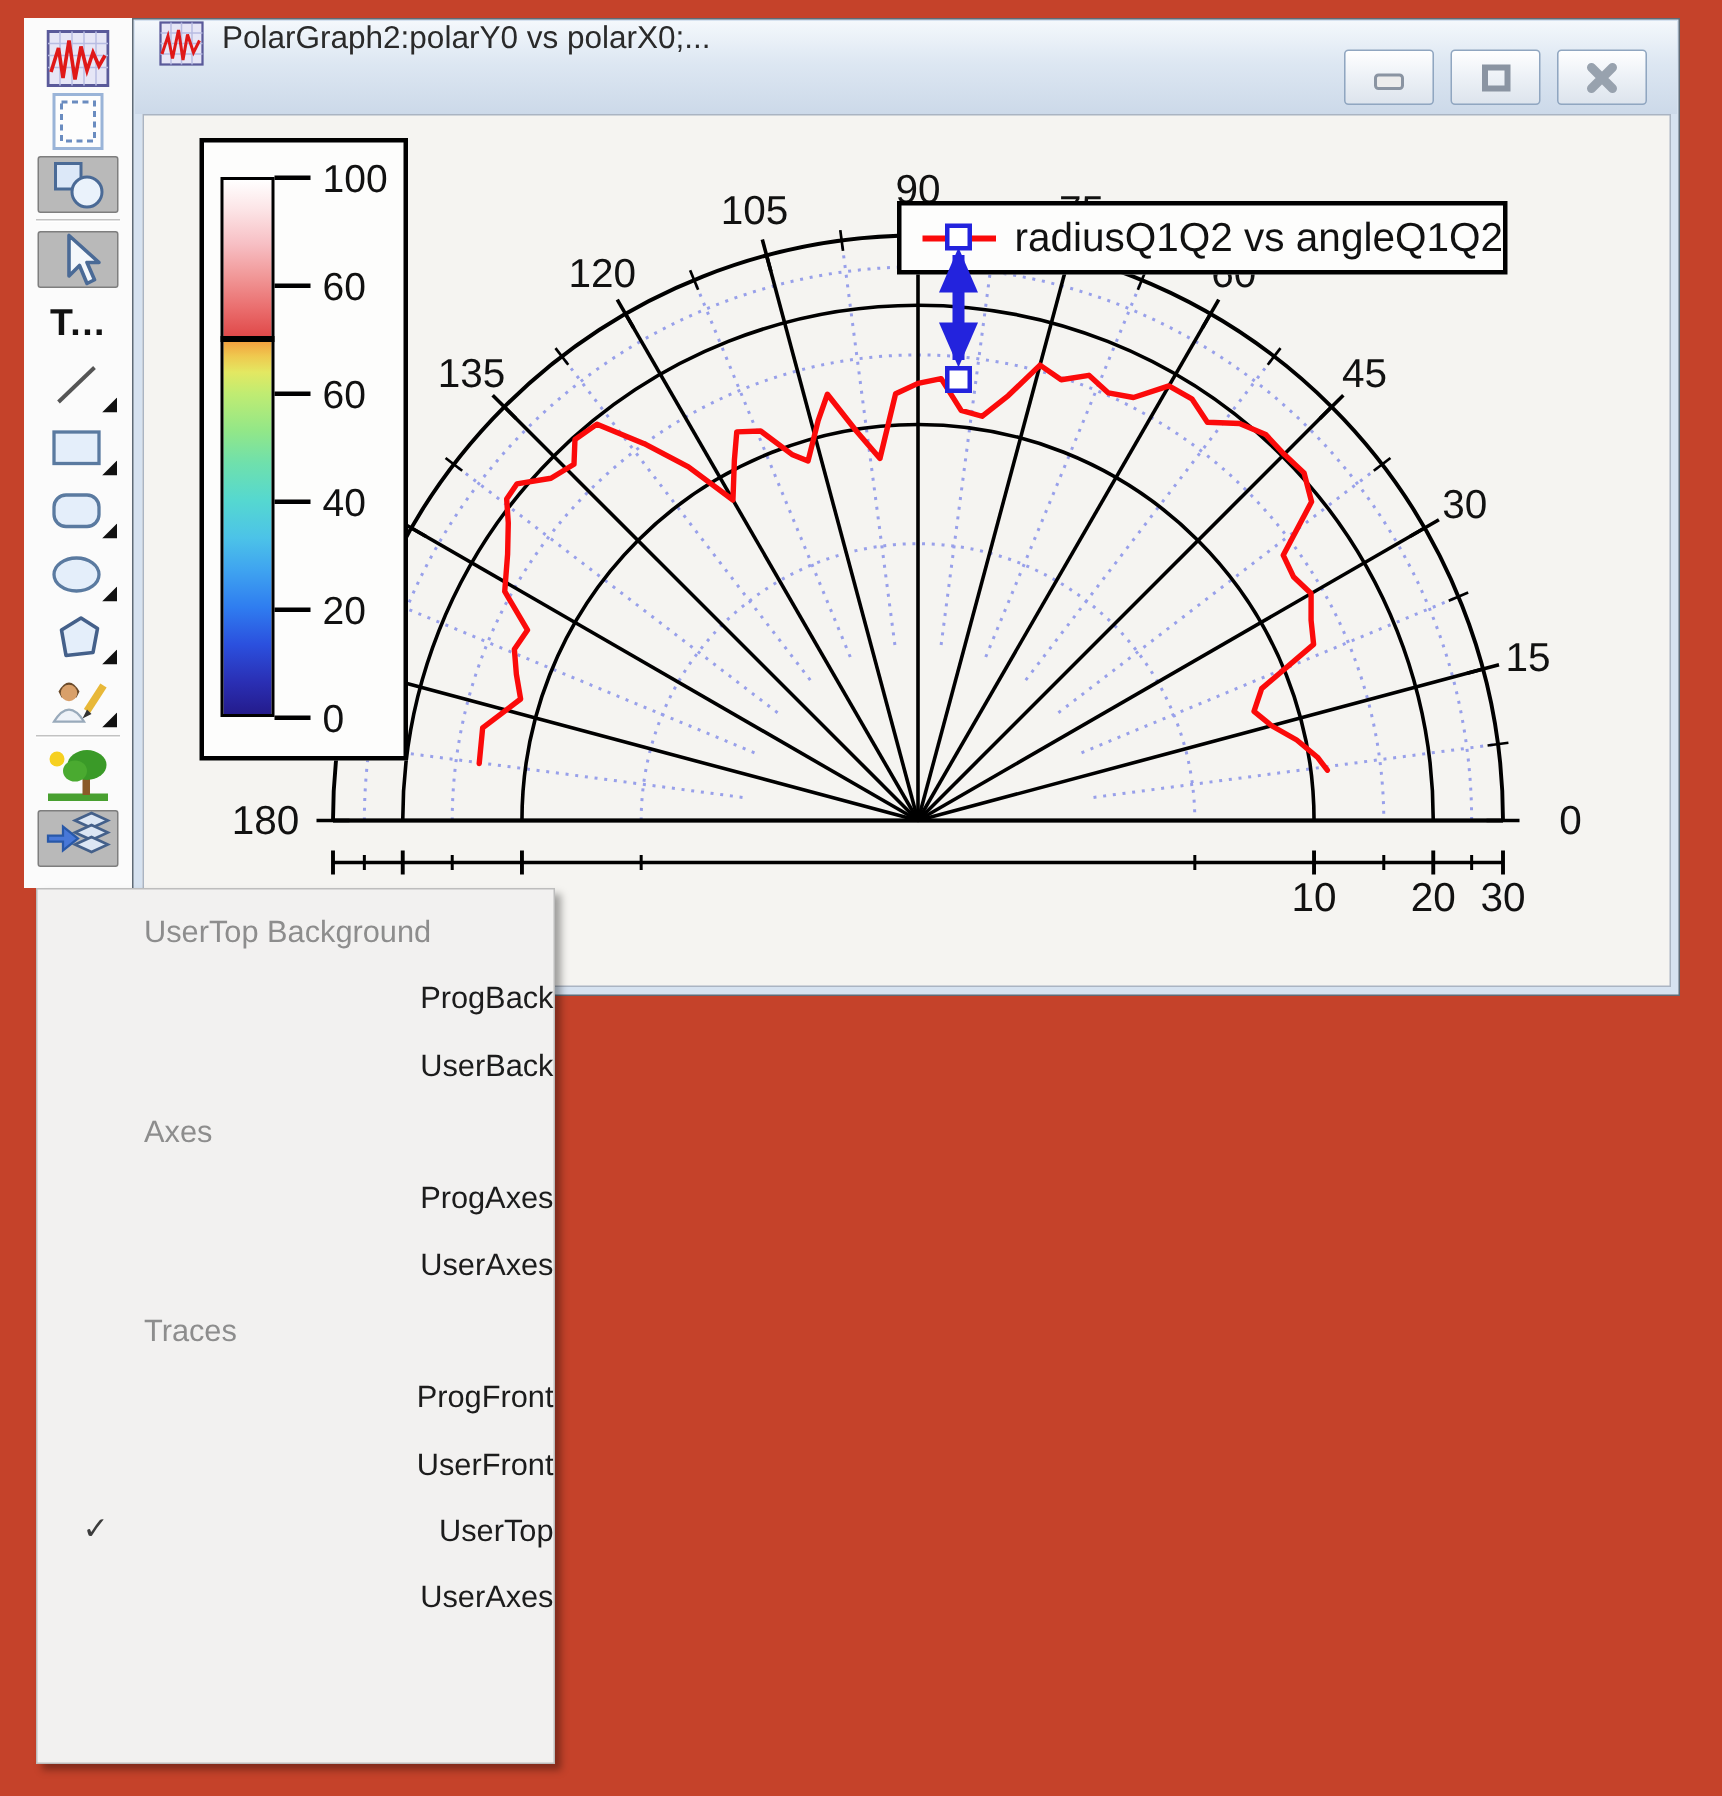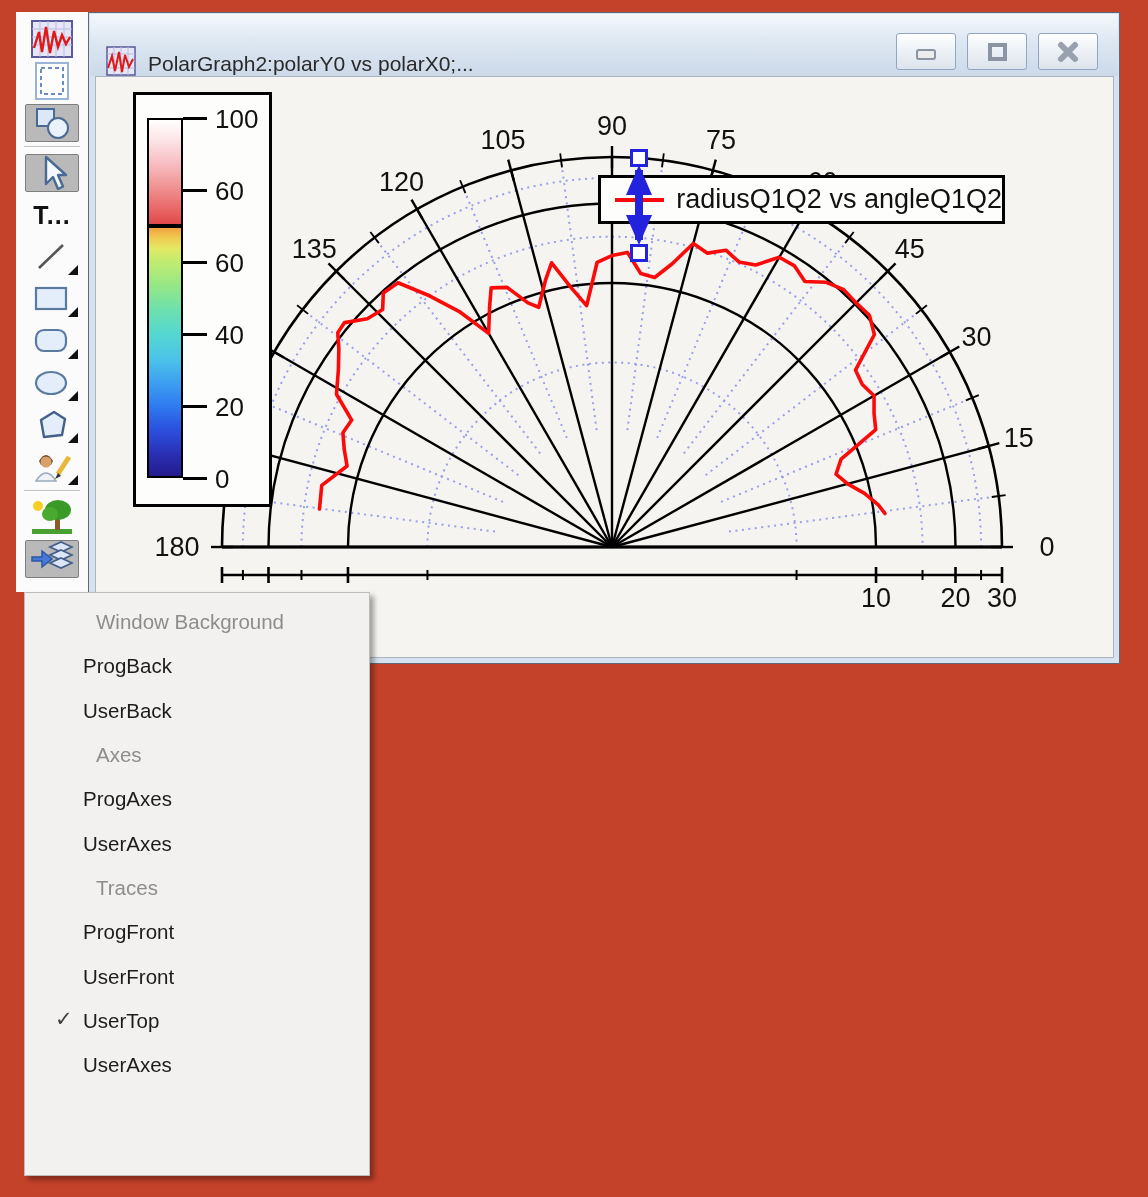--- a/index.html
+++ b/index.html
@@ -14,21 +14,21 @@
   .tool-btn.pressed { background:#b9b9b9; border:1px solid #7e7e7e; }
   .tool-btn svg { display:block; }
   .tool-sep { height:2px; background:#c2c2c2; border-bottom:1px solid #ffffff; margin:4px 8px 6px 8px; }
   .tool-text { font-size:25px; font-weight:bold; color:#111; letter-spacing:1px; }
 
   
   #window { position:absolute; left:88px; top:12px; width:1032px; height:652px;
             background:#d6e2f0; border:1px solid #5f6a75; z-index:1; }
   #titlebar { position:absolute; left:1px; top:1px; right:1px; height:62px;
               background:linear-gradient(#f4f8fc, #dde7f2 45%, #ccd9e9);
-              display:flex; align-items:flex-end; }
+              display:flex; align-items:flex-start; }
   #title-icon { width:30px; height:30px; margin-left:16px; }
   #title-text { margin-left:12px; font-size:21px; color:#2a2a2a; }
   #win-buttons { position:absolute; right:20px; top:19px; display:flex; gap:11px; }
   .win-btn { width:60px; height:37px; border:1px solid #90a6c0; border-radius:3px;
              background:linear-gradient(#ffffff,#eef2f7 45%,#dde4ed);
              display:flex; align-items:center; justify-content:center; }
   #content { position:absolute; left:6px; top:63px; width:1019px; height:582px;
              background:#f5f4f1; border:1px solid #aab4c2; }
 
   #polar-svg { position:absolute; left:0; top:0; z-index:1; }
@@ -37,33 +37,33 @@
   #colorbar { position:absolute; left:37px; top:15px; width:139px; height:415px;
               background:#fdfdfc; border:3px solid #000; z-index:2; }
   #cb-bar { position:absolute; left:11px; top:23px; width:36px; height:360px; border:2px solid #000; }
   .cb-tick { position:absolute; left:47px; width:24px; height:3px; background:#000; }
   .cb-label { position:absolute; left:79px; font-size:26px; color:#111; }
   #cb-divider { position:absolute; left:11px; width:36px; height:4px; background:#000; }
 
   
   #legend { position:absolute; left:502px; top:57px; width:407px; height:49px;
             background:#fdfdfc; border:3px solid #000; z-index:3;
-            display:flex; align-items:center;margin-top:41px; }
+            display:flex; align-items:center; }
   #legend-line { width:96px; height:4px; background:#fb0a0a; margin-left:14px; }
   #legend-text { margin-left:12px; font-size:27px; color:#111; white-space:nowrap; }
 
   #arrow-annot { position:absolute; left:496px; top:60px; z-index:4; }
 
   
   #menu { position:absolute; left:24px; top:592px; width:346px; height:584px;
           background:#f2f1f0; border:1px solid #bdbdbd; z-index:10;
           box-shadow:4px 4px 5px rgba(0,0,0,0.35); padding-top:7px; }
   .menu-row { position:relative; height:44.3px; display:flex; align-items:center;
               font-size:20.5px; }
-  .menu-row.item { color:#1c1c1c; padding-left:58px; }
+  .menu-row.item { color:#1c1c1c; padding-left:58px;justify-content:flex-end; }
   .menu-row.header { color:#8d8d8d; padding-left:71px; }
   .menu-row.highlight { background:#a5d3f3; }
   .menu-check { position:absolute; left:30px; top:8px; font-size:21px; color:#3c3c3c; }
 </style>
 </head>
 <body style="background: rgb(197, 66, 42);">
 
 <div id="toolstrip">
     <div class="tool-btn">
       <svg width="42" height="38" viewBox="0 0 42 38">
@@ -311,21 +311,21 @@
       <polygon points="637,163 624,193 650,193" fill="#2323dd"></polygon>
       <polygon points="637,243 624,213 650,213" fill="#2323dd"></polygon>
       <rect x="629.5" y="148.5" width="15" height="15" fill="#ffffff" stroke="#2323dd" stroke-width="3"></rect>
       <rect x="629.5" y="243.5" width="15" height="15" fill="#ffffff" stroke="#2323dd" stroke-width="3"></rect>
     </svg>
   </div>
 </div>
 
 <div id="menu">
     <div class="menu-row header">
-      <span>Window Background</span>
+      <span>UserTop Background</span>
     </div>
     <div class="menu-row item">
       <span>ProgBack</span>
     </div>
     <div class="menu-row item">
       <span>UserBack</span>
     </div>
     <div class="menu-row header">
       <span>Axes</span>
     </div>

